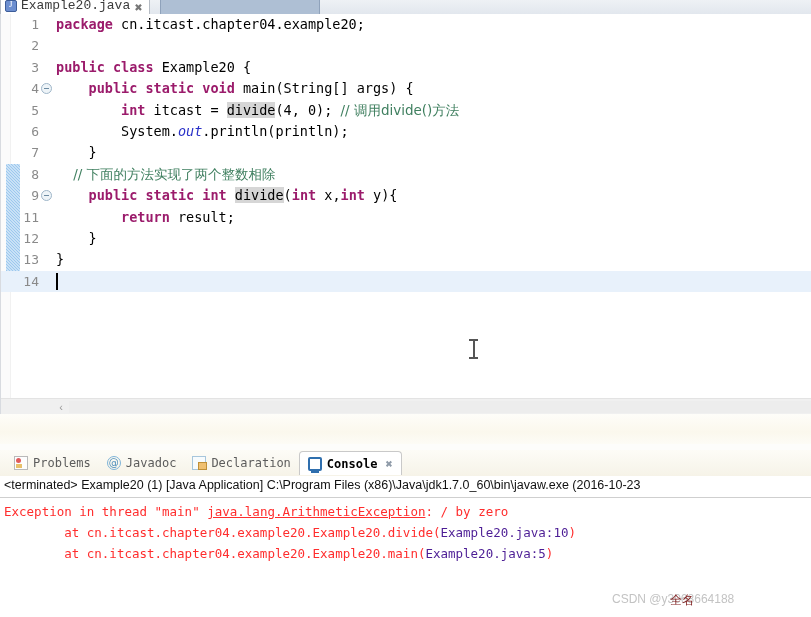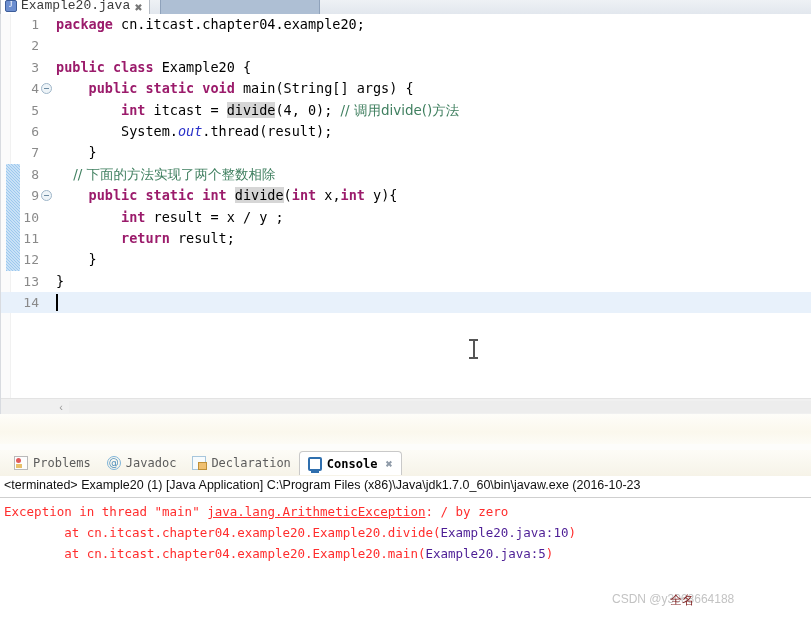--- a/index.html
+++ b/index.html
@@ -246,25 +246,24 @@
     <div class="editor-leftpad"></div>
     <div class="gutter-changebar">
       <div class="changebar-seg" id="changebar" style="top: 149.8px; height: 107px;"></div>
     </div>
     <div class="code-area" id="code-area">
         <div class="line"><span class="lineno">1</span><span class="code"><span class="kw">package </span><span class="cn">cn.itcast.chapter04.example20;</span></span></div>
         <div class="line"><span class="lineno">2</span><span class="code"><span class="cn"></span></span></div>
         <div class="line"><span class="lineno">3</span><span class="code"><span class="kw">public class </span><span class="cn">Example20 {</span></span></div>
         <div class="line"><span class="lineno">4</span><span class="fold"></span><span class="code"><span class="cn">    </span><span class="kw">public static void </span><span class="cn">main(String[] args) {</span></span></div>
         <div class="line"><span class="lineno">5</span><span class="code"><span class="cn">        </span><span class="kw">int</span><span class="cn"> itcast = </span><span class="occ">divide</span><span class="cn">(4, 0); </span><span class="cmt cjk">// 调用divide()方法</span></span></div>
-        <div class="line"><span class="lineno">6</span><span class="code"><span class="cn">        System.</span><span class="fld">out</span><span class="cn">.thread(result);</span></span></div>
+        <div class="line"><span class="lineno">6</span><span class="code"><span class="cn">        System.</span><span class="fld">out</span><span class="cn">.println(println);</span></span></div>
         <div class="line"><span class="lineno">7</span><span class="code"><span class="cn">    }</span></span></div>
         <div class="line"><span class="lineno">8</span><span class="code"><span class="cmt cjk">    // 下面的方法实现了两个整数相除</span></span></div>
         <div class="line"><span class="lineno">9</span><span class="fold"></span><span class="code"><span class="cn">    </span><span class="kw">public static int </span><span class="occ">divide</span><span class="cn">(</span><span class="kw">int</span><span class="cn"> x,</span><span class="kw">int</span><span class="cn"> y){</span></span></div>
-        <div class="line"><span class="lineno">10</span><span class="code"><span class="cn">        </span><span class="kw">int</span><span class="cn"> result = x / y ;</span></span></div>
         <div class="line"><span class="lineno">11</span><span class="code"><span class="cn">        </span><span class="kw">return</span><span class="cn"> result;</span></span></div>
         <div class="line"><span class="lineno">12</span><span class="code"><span class="cn">    }</span></span></div>
         <div class="line"><span class="lineno">13</span><span class="code"><span class="cn">}</span></span></div>
         <div class="line current"><span class="lineno">14</span><span class="code"><span class="cn"></span></span><span class="caret"></span></div>
       </div>
 
     <div class="ibeam" style="left:468px; top:325px;">
         <i></i>
       </div>
 

